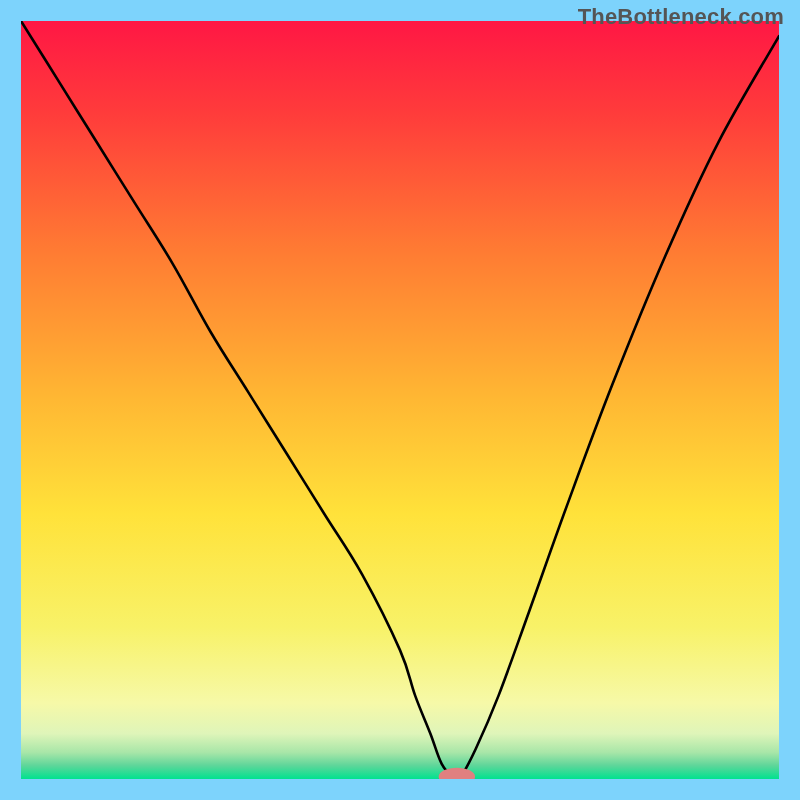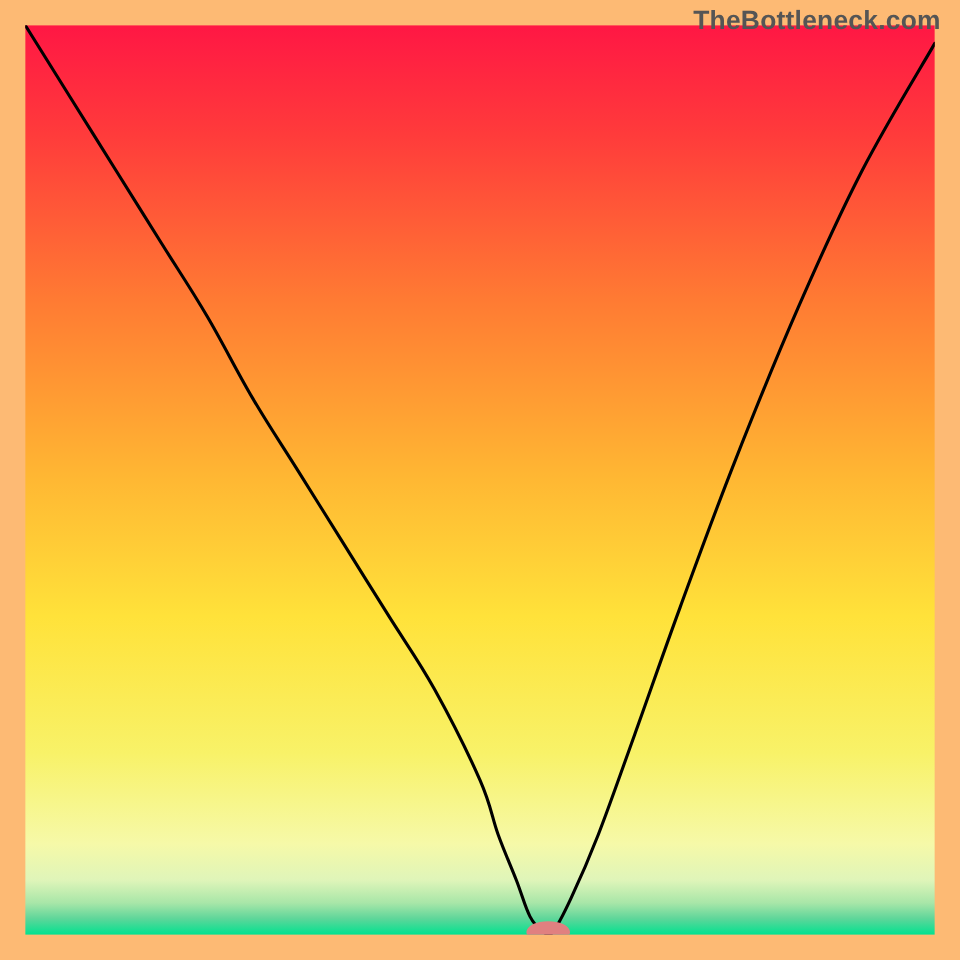--- a/index.html
+++ b/index.html
@@ -8,21 +8,21 @@
     width: 800px;
     height: 800px;
     background: #000;
     font-family: Arial, Helvetica, sans-serif;
     overflow: hidden;
   }
   .frame {
     position: relative;
     width: 800px;
     height: 800px;
-    background: #fdba74;
+    background: #7dd3fc;
   }
   .watermark {
     position: absolute;
     top: 4px;
     right: 16px;
     color: #555;
     font-size: 22px;
     font-weight: 600;
     letter-spacing: 0.2px;
     z-index: 20;

